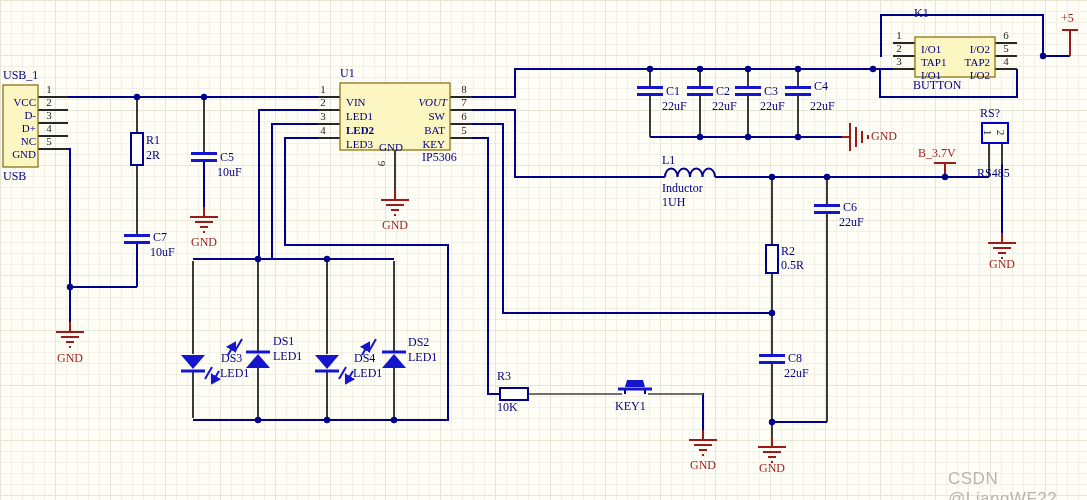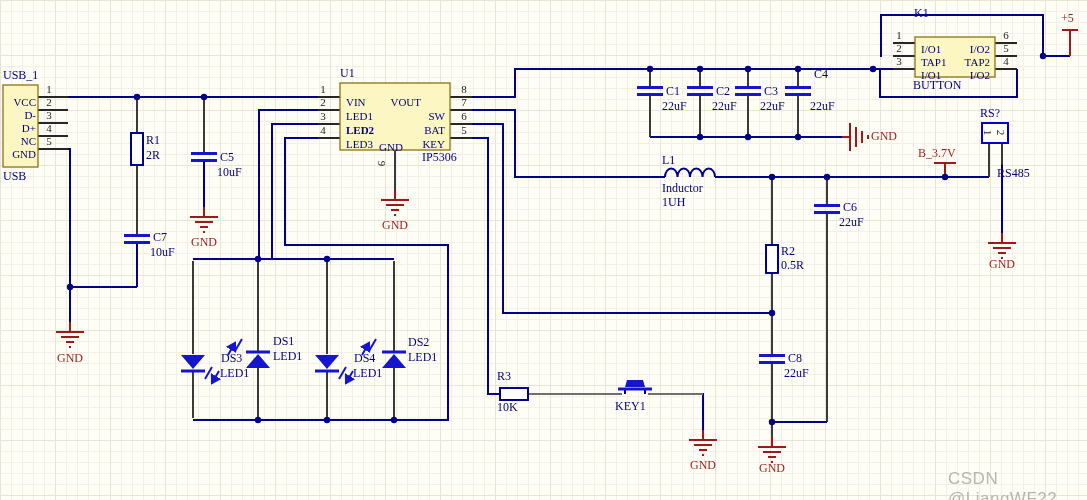--- a/index.html
+++ b/index.html
@@ -165,21 +165,21 @@
 <span class="num c" style="left:43px;top:110px;width:12px;">3</span>
 <span class="num c" style="left:43px;top:123px;width:12px;">4</span>
 <span class="num c" style="left:43px;top:136px;width:12px;">5</span>
 
 <span class="t" style="left:340px;top:67px;">U1</span>
 <span class="t" style="left:422px;top:151px;">IP5306</span>
 <span class="t pinname" style="left:346px;top:90px;">VIN</span>
 <span class="t pinname" style="left:346px;top:104px;">LED1</span>
 <span class="t pinname" style="left:346px;top:118px;font-weight:bold;">LED2</span>
 <span class="t pinname" style="left:346px;top:132px;">LED3</span>
-<span class="t pinname r" style="left:381px;top:90px;width:40px;">VOUT</span>
+<span class="t pinname r" style="left:407px;top:90px;width:40px;font-style:italic;">VOUT</span>
 <span class="t pinname r" style="left:405px;top:104px;width:40px;">SW</span>
 <span class="t pinname r" style="left:405px;top:118px;width:40px;">BAT</span>
 <span class="t pinname r" style="left:405px;top:132px;width:40px;">KEY</span>
 <span class="t pinname c" style="left:376px;top:135px;width:30px;">GND</span>
 <span class="num c" style="left:316px;top:84px;width:14px;">1</span>
 <span class="num c" style="left:316px;top:97px;width:14px;">2</span>
 <span class="num c" style="left:316px;top:111px;width:14px;">3</span>
 <span class="num c" style="left:316px;top:125px;width:14px;">4</span>
 <span class="num c" style="left:457px;top:84px;width:14px;">8</span>
 <span class="num c" style="left:457px;top:97px;width:14px;">7</span>
@@ -196,38 +196,38 @@
 <span class="t pinname r" style="left:953px;top:50px;width:37px;">TAP2</span>
 <span class="t pinname r" style="left:953px;top:63px;width:37px;">I/O2</span>
 <span class="num c" style="left:893px;top:30px;width:12px;">1</span>
 <span class="num c" style="left:893px;top:43px;width:12px;">2</span>
 <span class="num c" style="left:893px;top:56px;width:12px;">3</span>
 <span class="num c" style="left:1000px;top:30px;width:12px;">6</span>
 <span class="num c" style="left:1000px;top:43px;width:12px;">5</span>
 <span class="num c" style="left:1000px;top:56px;width:12px;">4</span>
 
 <span class="t" style="left:980px;top:107px;">RS?</span>
-<span class="t" style="left:977px;top:167px;margin-left:20px;">RS485</span>
+<span class="t" style="left:977px;top:167px;">RS485</span>
 <span class="num rot" style="left:985px;top:127px;">1</span>
 <span class="num rot" style="left:998px;top:127px;">2</span>
 
 <span class="t" style="left:146px;top:134px;">R1</span>
 <span class="t" style="left:146px;top:149px;">2R</span>
 <span class="t" style="left:781px;top:245px;">R2</span>
 <span class="t" style="left:781px;top:259px;">0.5R</span>
 <span class="t" style="left:497px;top:370px;">R3</span>
 <span class="t" style="left:497px;top:401px;">10K</span>
 
 <span class="t" style="left:666px;top:85px;">C1</span>
 <span class="t" style="left:662px;top:100px;">22uF</span>
 <span class="t" style="left:716px;top:85px;">C2</span>
 <span class="t" style="left:712px;top:100px;">22uF</span>
 <span class="t" style="left:764px;top:85px;">C3</span>
 <span class="t" style="left:760px;top:100px;">22uF</span>
-<span class="t" style="left:814px;top:68px;">C4</span>
+<span class="t" style="left:814px;top:80px;">C4</span>
 <span class="t" style="left:810px;top:100px;">22uF</span>
 <span class="t" style="left:220px;top:151px;">C5</span>
 <span class="t" style="left:217px;top:166px;">10uF</span>
 <span class="t" style="left:843px;top:201px;">C6</span>
 <span class="t" style="left:839px;top:216px;">22uF</span>
 <span class="t" style="left:153px;top:231px;text-align:right;">C7</span>
 <span class="t" style="left:150px;top:246px;">10uF</span>
 <span class="t" style="left:788px;top:352px;">C8</span>
 <span class="t" style="left:784px;top:367px;">22uF</span>
 

